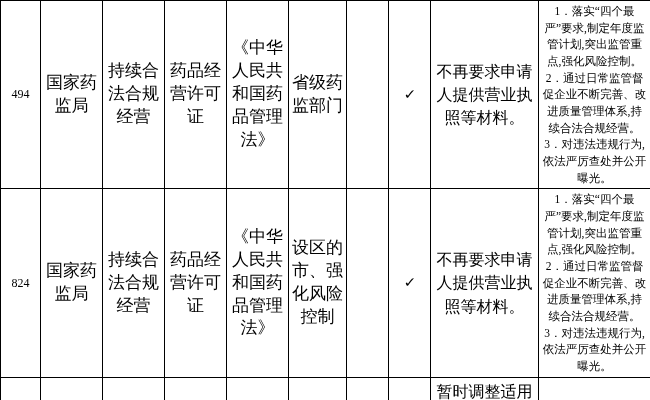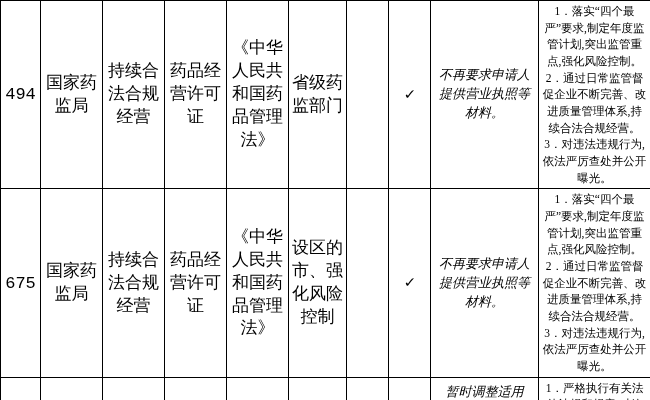--- a/index.html
+++ b/index.html
@@ -38,35 +38,34 @@
   col.c-item   { width: 62px; }
   col.c-type   { width: 62px; }
   col.c-basis  { width: 62px; }
   col.c-dept   { width: 58px; }
   col.c-cancel { width: 42px; }
   col.c-adjust { width: 42px; }
   col.c-detail { width: 108px; }
   col.c-measure{ width: 112px; }
 
   .num-cell {
-    font-size: 17px;
-    font-family: Liberation Mono, monospace;
+    font-size: 12px;
+    font-family: Liberation Serif, serif;
   }
   .narrow-cell {
     font-size: 17px;
     line-height: 1.35;
     letter-spacing: 0px;
   }
   .detail-cell {
-    font-size: 13px;
+    font-size: 16px;
     line-height: 1.45;
     text-align: justify;
     text-justify: inter-ideograph;
     padding: 4px 5px;
-    font-style: italic;
   }
   .measure-cell {
     font-size: 11.5px;
     line-height: 1.45;
     text-align: justify;
     text-justify: inter-ideograph;
     padding: 4px 5px;
   }
   .check-cell {
     font-size: 13px;
@@ -108,21 +107,21 @@
         <td class="narrow-cell">持续合法合规经营</td>
         <td class="narrow-cell">药品经营许可证</td>
         <td class="narrow-cell">《中华人民共和国药品管理法》</td>
         <td class="narrow-cell">省级药监部门</td>
         <td class="check-cell blank"></td>
         <td class="check-cell"><span class="check-mark">✓</span></td>
         <td class="detail-cell">不再要求申请人提供营业执照等材料。</td>
         <td class="measure-cell">1．落实“四个最严”要求,制定年度监管计划,突出监管重点,强化风险控制。 2．通过日常监管督促企业不断完善、改进质量管理体系,持续合法合规经营。 3．对违法违规行为,依法严厉查处并公开曝光。</td>
       </tr>
       <tr class="row-495">
-        <td class="num-cell">675</td>
+        <td class="num-cell">824</td>
         <td class="narrow-cell">国家药监局</td>
         <td class="narrow-cell">持续合法合规经营</td>
         <td class="narrow-cell">药品经营许可证</td>
         <td class="narrow-cell">《中华人民共和国药品管理法》</td>
         <td class="narrow-cell">设区的市、强化风险控制</td>
         <td class="check-cell blank"></td>
         <td class="check-cell"><span class="check-mark">✓</span></td>
         <td class="detail-cell">不再要求申请人提供营业执照等材料。</td>
         <td class="measure-cell">1．落实“四个最严”要求,制定年度监管计划,突出监管重点,强化风险控制。 2．通过日常监管督促企业不断完善、改进质量管理体系,持续合法合规经营。 3．对违法违规行为,依法严厉查处并公开曝光。</td>
       </tr>

